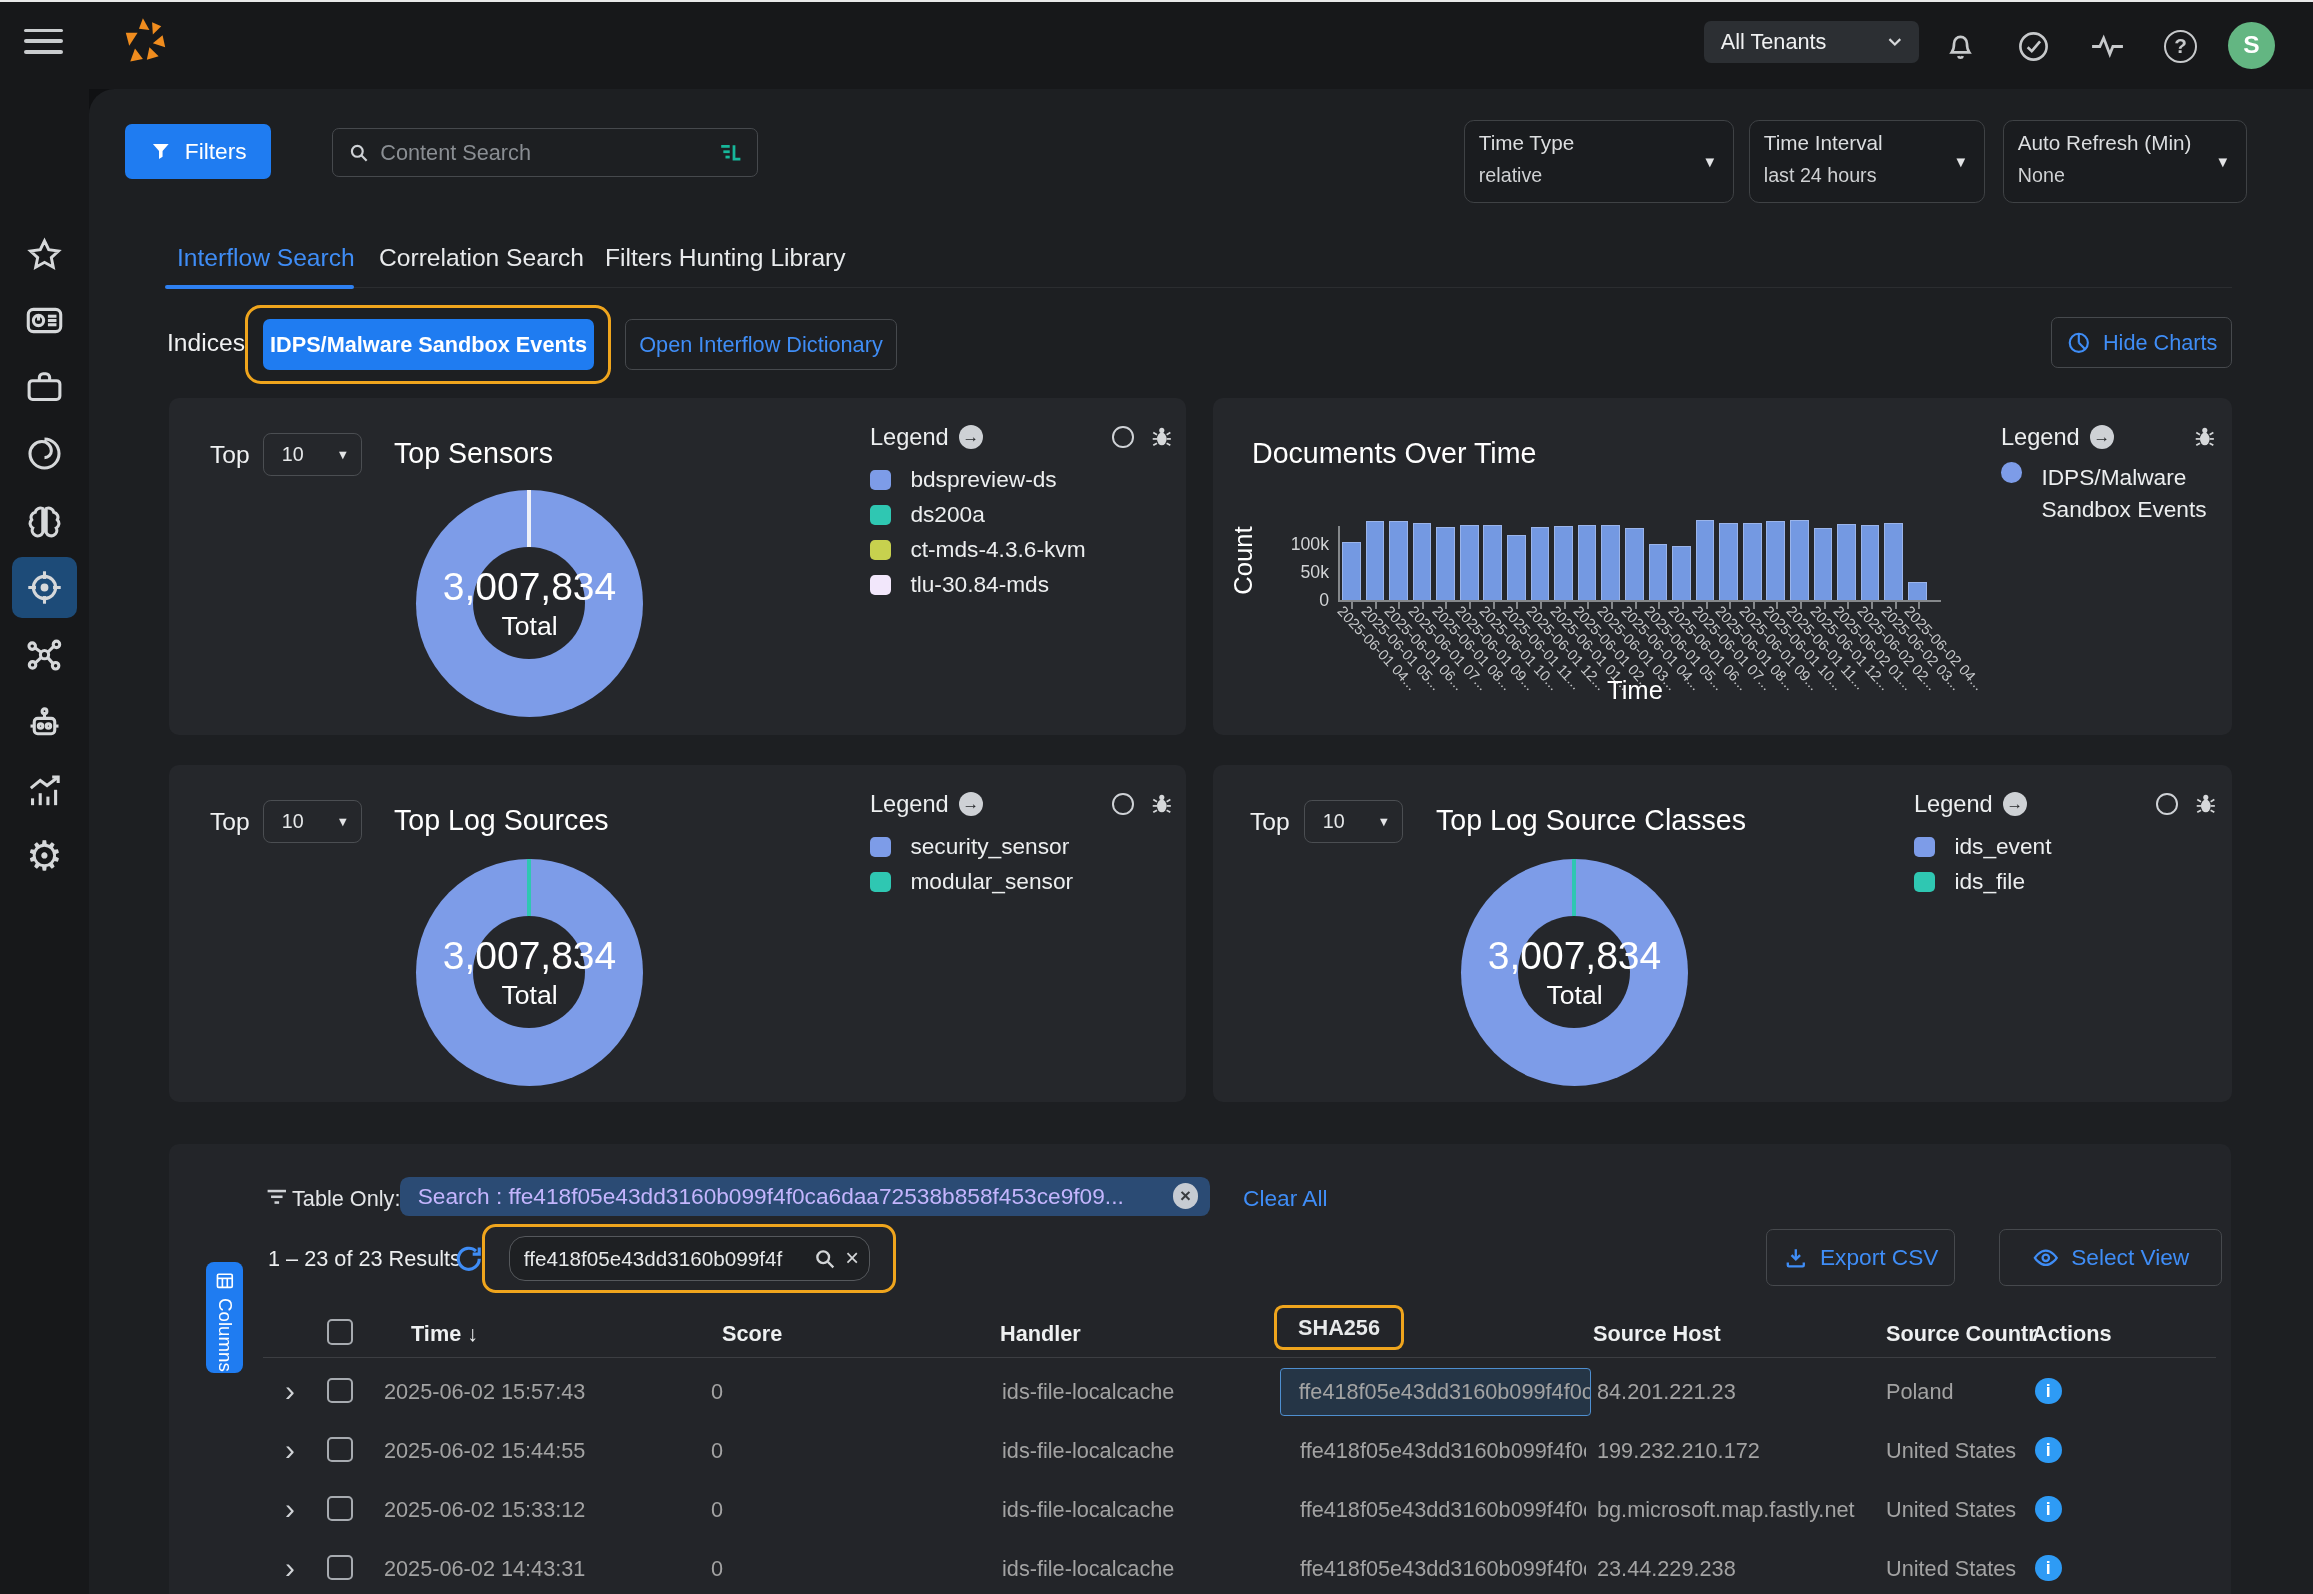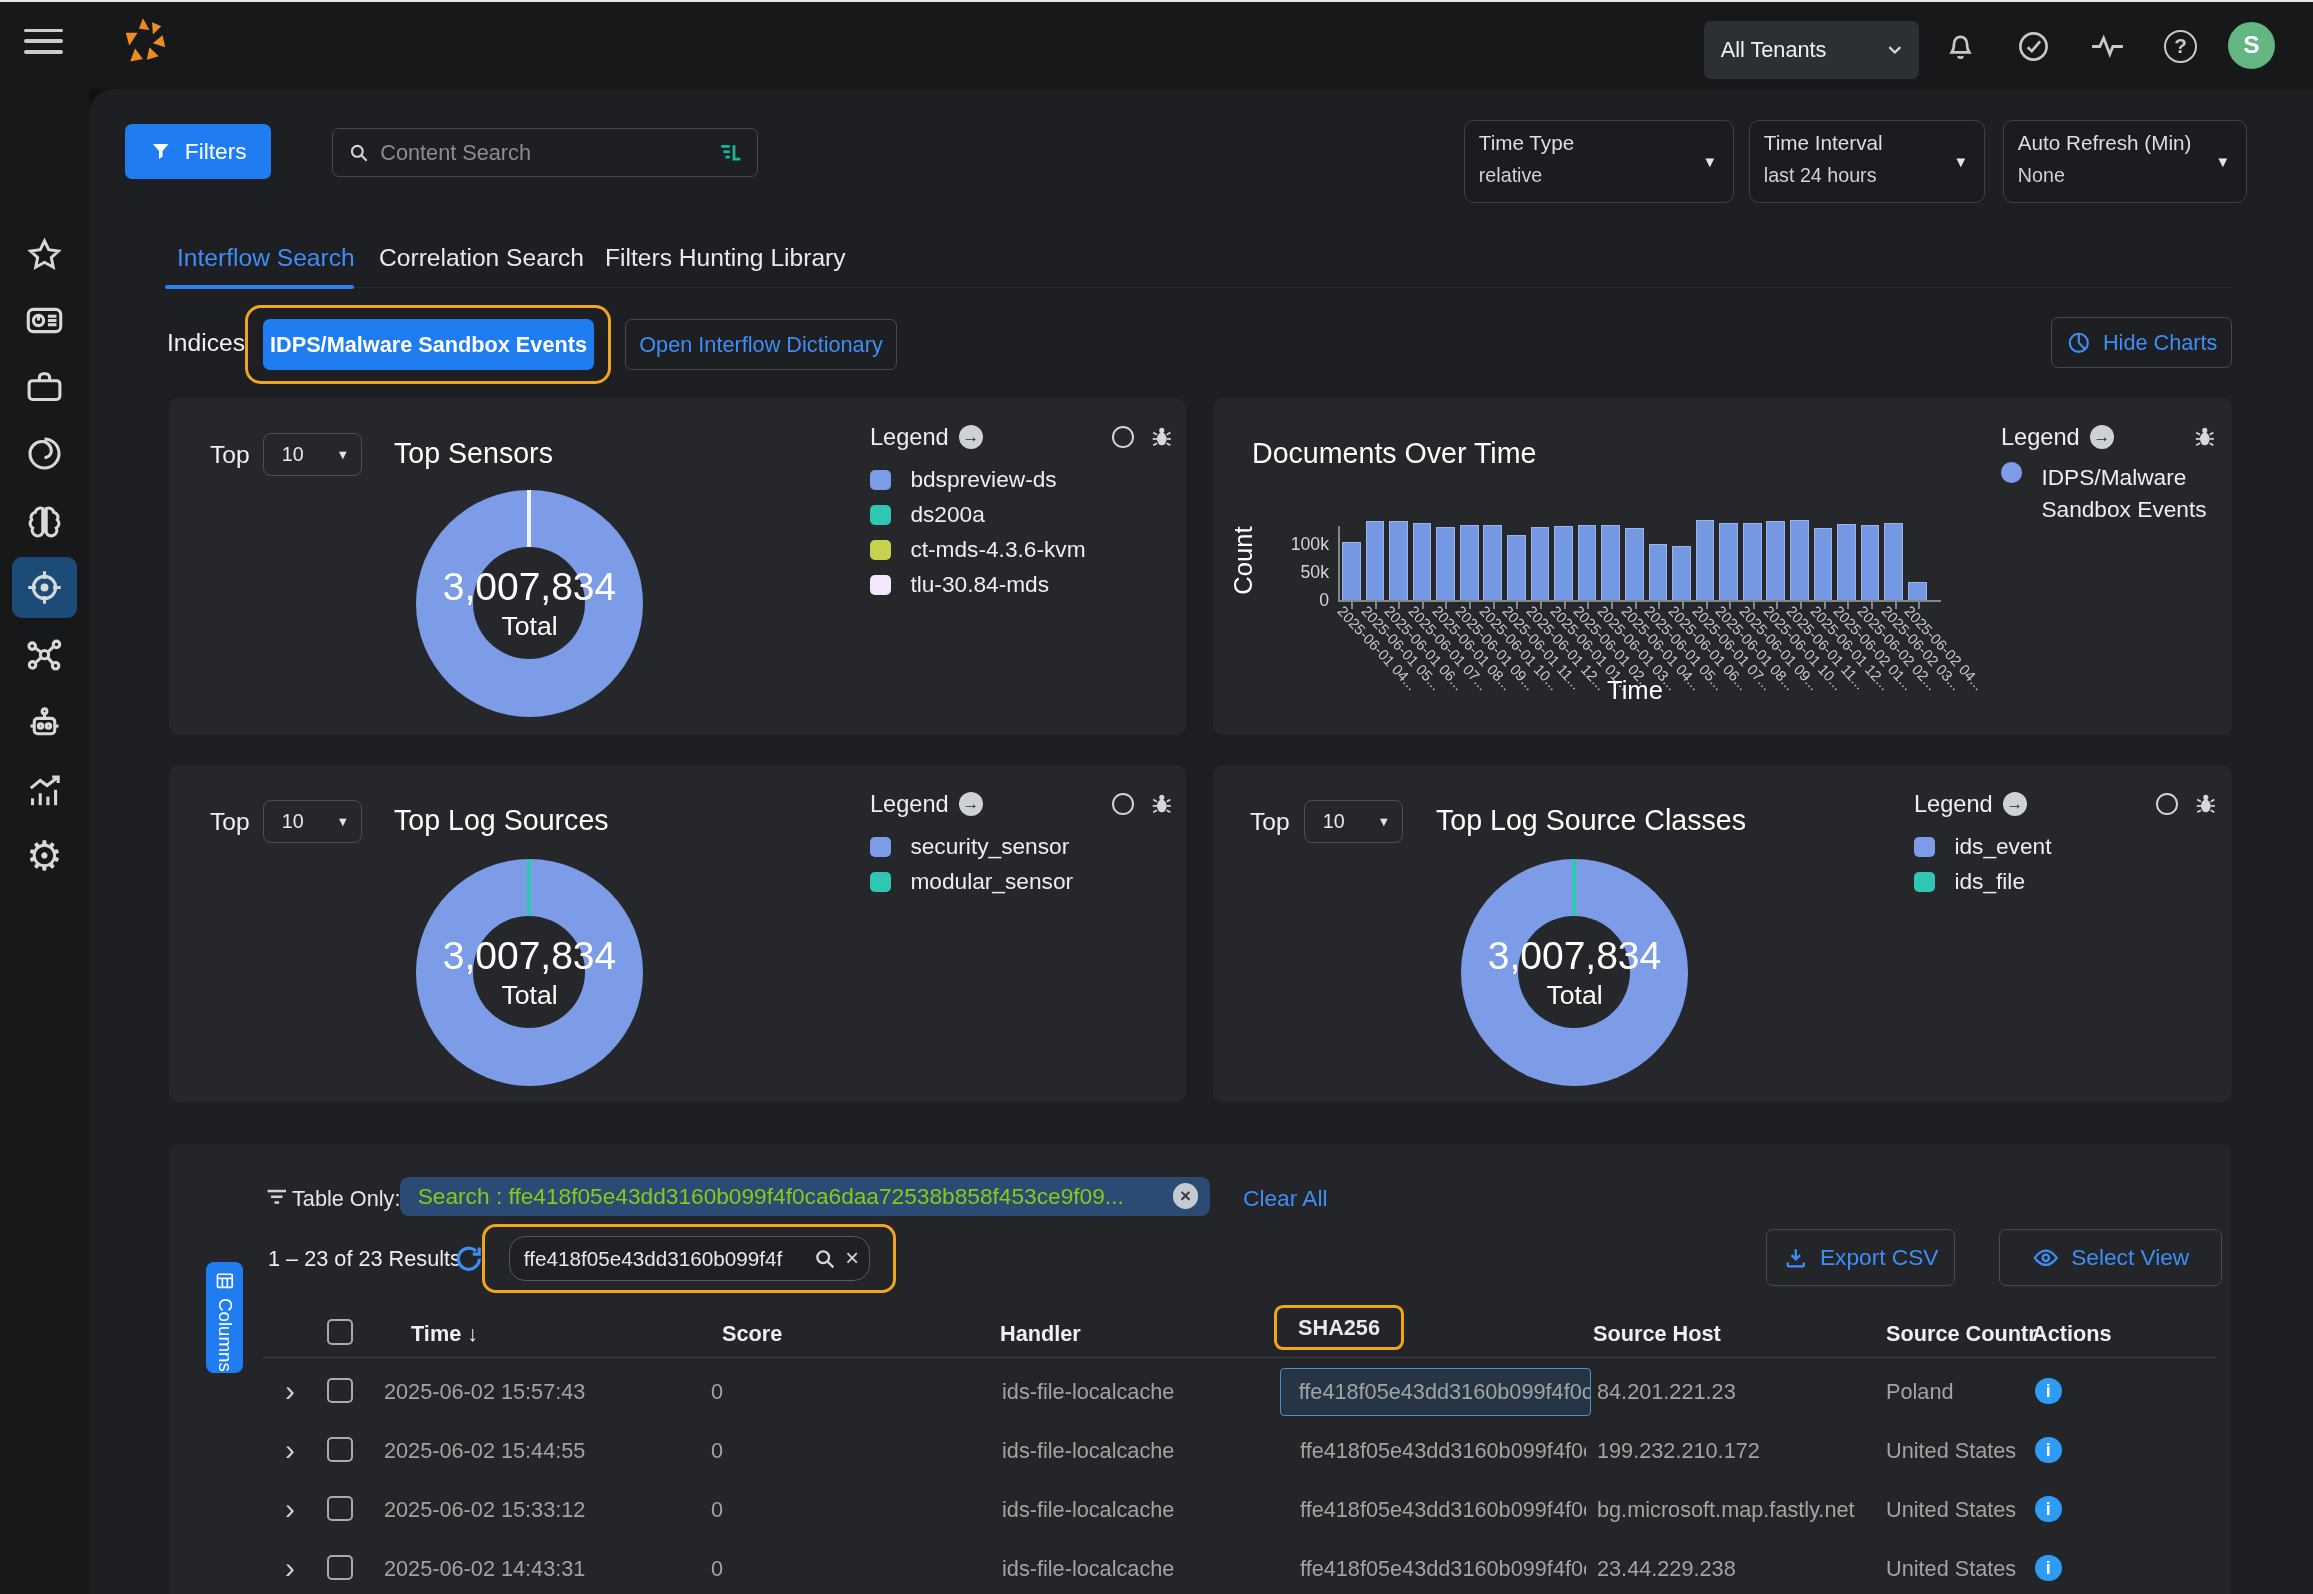--- a/index.html
+++ b/index.html
@@ -12,21 +12,21 @@
   #app::before{content:"";position:absolute;top:0;left:0;right:0;height:2px;background:#e8e8e8;z-index:50;}
   .abs { position: absolute; }
 
   
   .topbar { left:0; top:0; width:2314px; height:89px; background:#17181a; }
   .sidebar { left:0; top:89px; width:89px; height:1506px; background:#17181a; }
   .hamburger { left:23.6px; top:28.6px; width:39px; height:31.5px; cursor:pointer; }
   .hamburger i { display:block; height:3.9px; border-radius:2px; background:#c9ccce; margin-bottom:6.9px; }
   .logo { left:114px; top:12.8px; width:63px; height:63px; }
   .tenant {
-    left:1704px; top:20.7px; width:215px; height:58px; background:#2c2f33; border-radius:6.9px;
+    left:1704px; top:20.7px; width:215px; height:42px; background:#2c2f33; border-radius:6.9px;
     display:flex; align-items:center; padding:0 13.8px 0 16.7px; font-size:21.7px; color:#f0f1f2; cursor:pointer;
   }
   .tenant .sp { flex:1; }
   .tb-icon { top:26.6px; width:39px; height:39px; display:flex; align-items:center; justify-content:center; cursor:pointer; }
   .help-circle { width:33px;height:33px;border:2.5px solid #c7c9cb;border-radius:50%;display:flex;align-items:center;justify-content:center;font-size:20.7px;font-weight:700;color:#c7c9cb;}
   .avatar { left:2228px; top:21.7px; width:47px; height:47px; border-radius:50%; background:#63b682; display:flex; align-items:center; justify-content:center; font-size:24.6px; font-weight:700; color:#fff; cursor:pointer;}
 
   .side-item { left:11.8px; width:65px; height:61px; border-radius:9.9px; display:flex; align-items:center; justify-content:center; cursor:pointer; }
   .side-item.active { background:#1d4b78; }
   .side-item svg { stroke:#d6d8da; fill:none; stroke-width:1.8; }
@@ -100,21 +100,21 @@
   .count-lbl { font-size:25.6px; font-weight:500; color:#fff; transform:rotate(-90deg); }
   .time-lbl { font-size:25.6px; font-weight:500; color:#fff; }
   .bars { display:flex; align-items:flex-end; gap:4.9px; }
   .bar { width:18.7px; background:#7499e2; border:1px solid #9ab4ea; border-bottom:none; }
   .xlab { position:absolute; top:0; font-size:14.8px; color:#c6c8ca; white-space:nowrap; transform:rotate(47deg); transform-origin:left top; }
   .xtick { position:absolute; width:2px; height:6.9px; background:#85888b; top:-1px; }
 
   
   .tbl-panel { left:169px; top:1144px; width:2062px; height:463px; background:#232529; border-radius:9.9px; }
   .chip { left:231px; top:32.5px; width:810px; height:39px; background:#2b4b74; border-radius:8.9px; display:flex; align-items:center; padding:0 11.8px 0 17.7px; cursor:pointer; }
-  .chip .t { flex:1; font-size:22.7px; color:#84cc16; white-space:nowrap; overflow:hidden; }
+  .chip .t { flex:1; font-size:22.7px; color:#c4b5fd; white-space:nowrap; overflow:hidden; }
   .chip .x { width:25.6px; height:25.6px; border-radius:50%; background:#c6cbd2; color:#3a3d40; display:flex; align-items:center; justify-content:center; font-size:18.7px; font-weight:700; cursor:pointer; flex:none; margin-left:9.9px;}
   .clear-all { left:1074px; top:41px; font-size:22.7px; color:#3f8df6; cursor:pointer; }
   .tbl-only { left:123px; top:42px; font-size:21.7px; color:#e3e5e7; }
 
   .cols-btn { left:37px; top:118px; width:37px; height:111px; background:#1f7cf1; border-radius:7.9px; display:flex; flex-direction:column; align-items:center; padding-top:8.9px; gap:7.9px; cursor:pointer; }
   .cols-btn .vt { writing-mode:vertical-rl; font-size:18.7px; color:#fff; }
   .results { left:99px; top:102px; font-size:21.7px; color:#eceeef; }
   .refresh { left:284px; top:99px; width:31.5px; height:31.5px; cursor:pointer; }
 
   .search-orange { left:313px; top:80px; width:414px; height:69px; border:3.4px solid #efa51d; border-radius:13.8px; }

